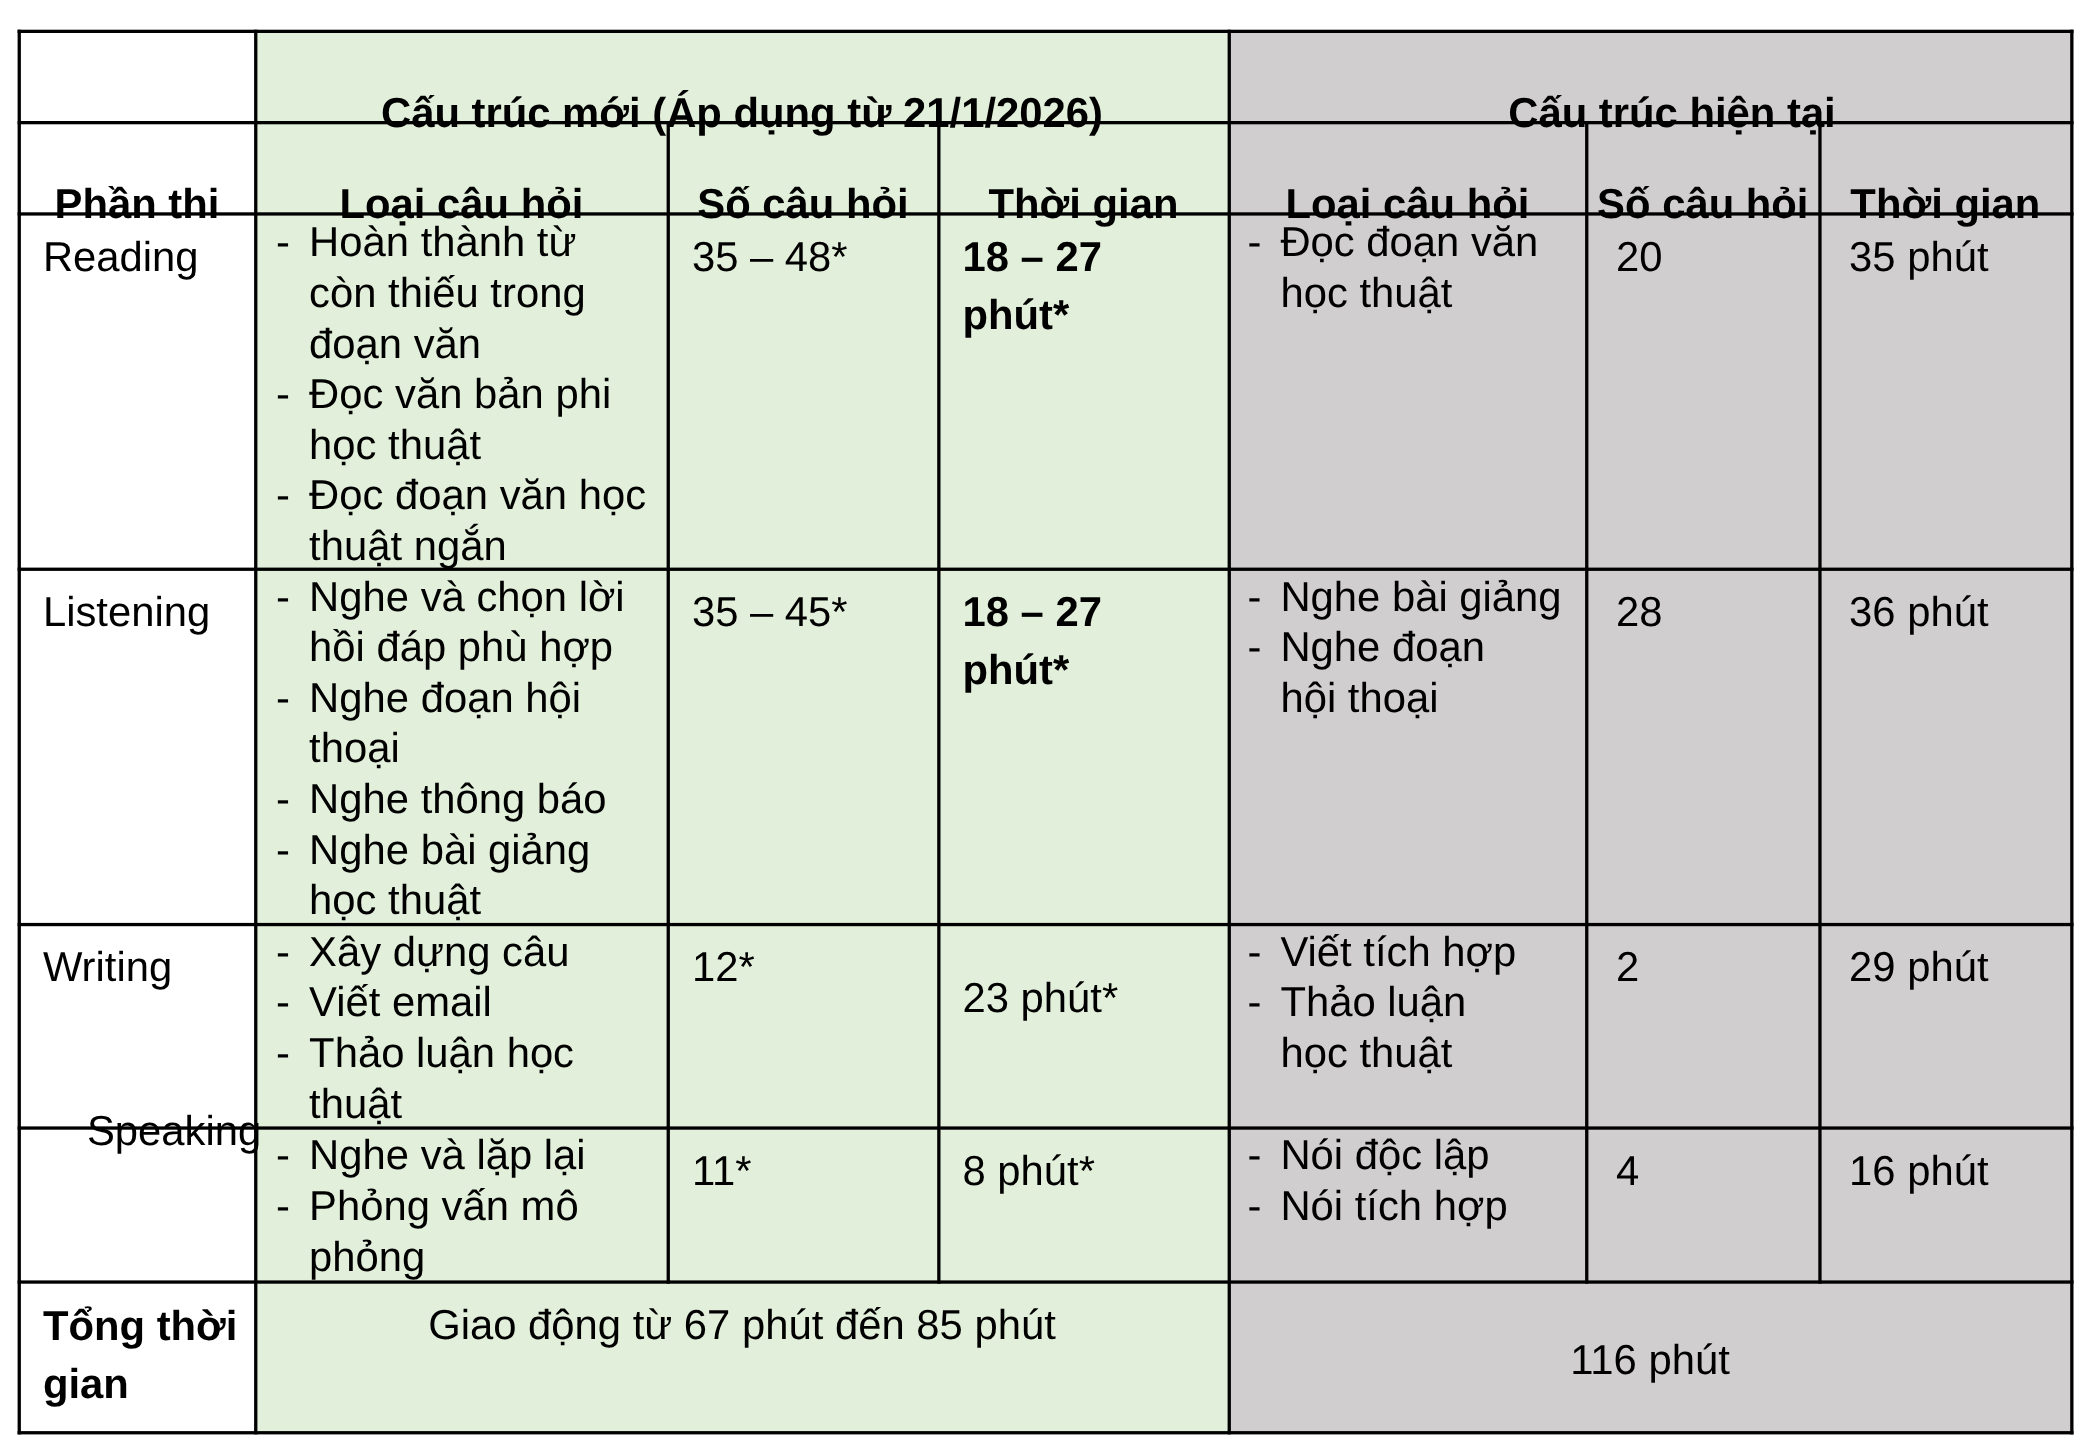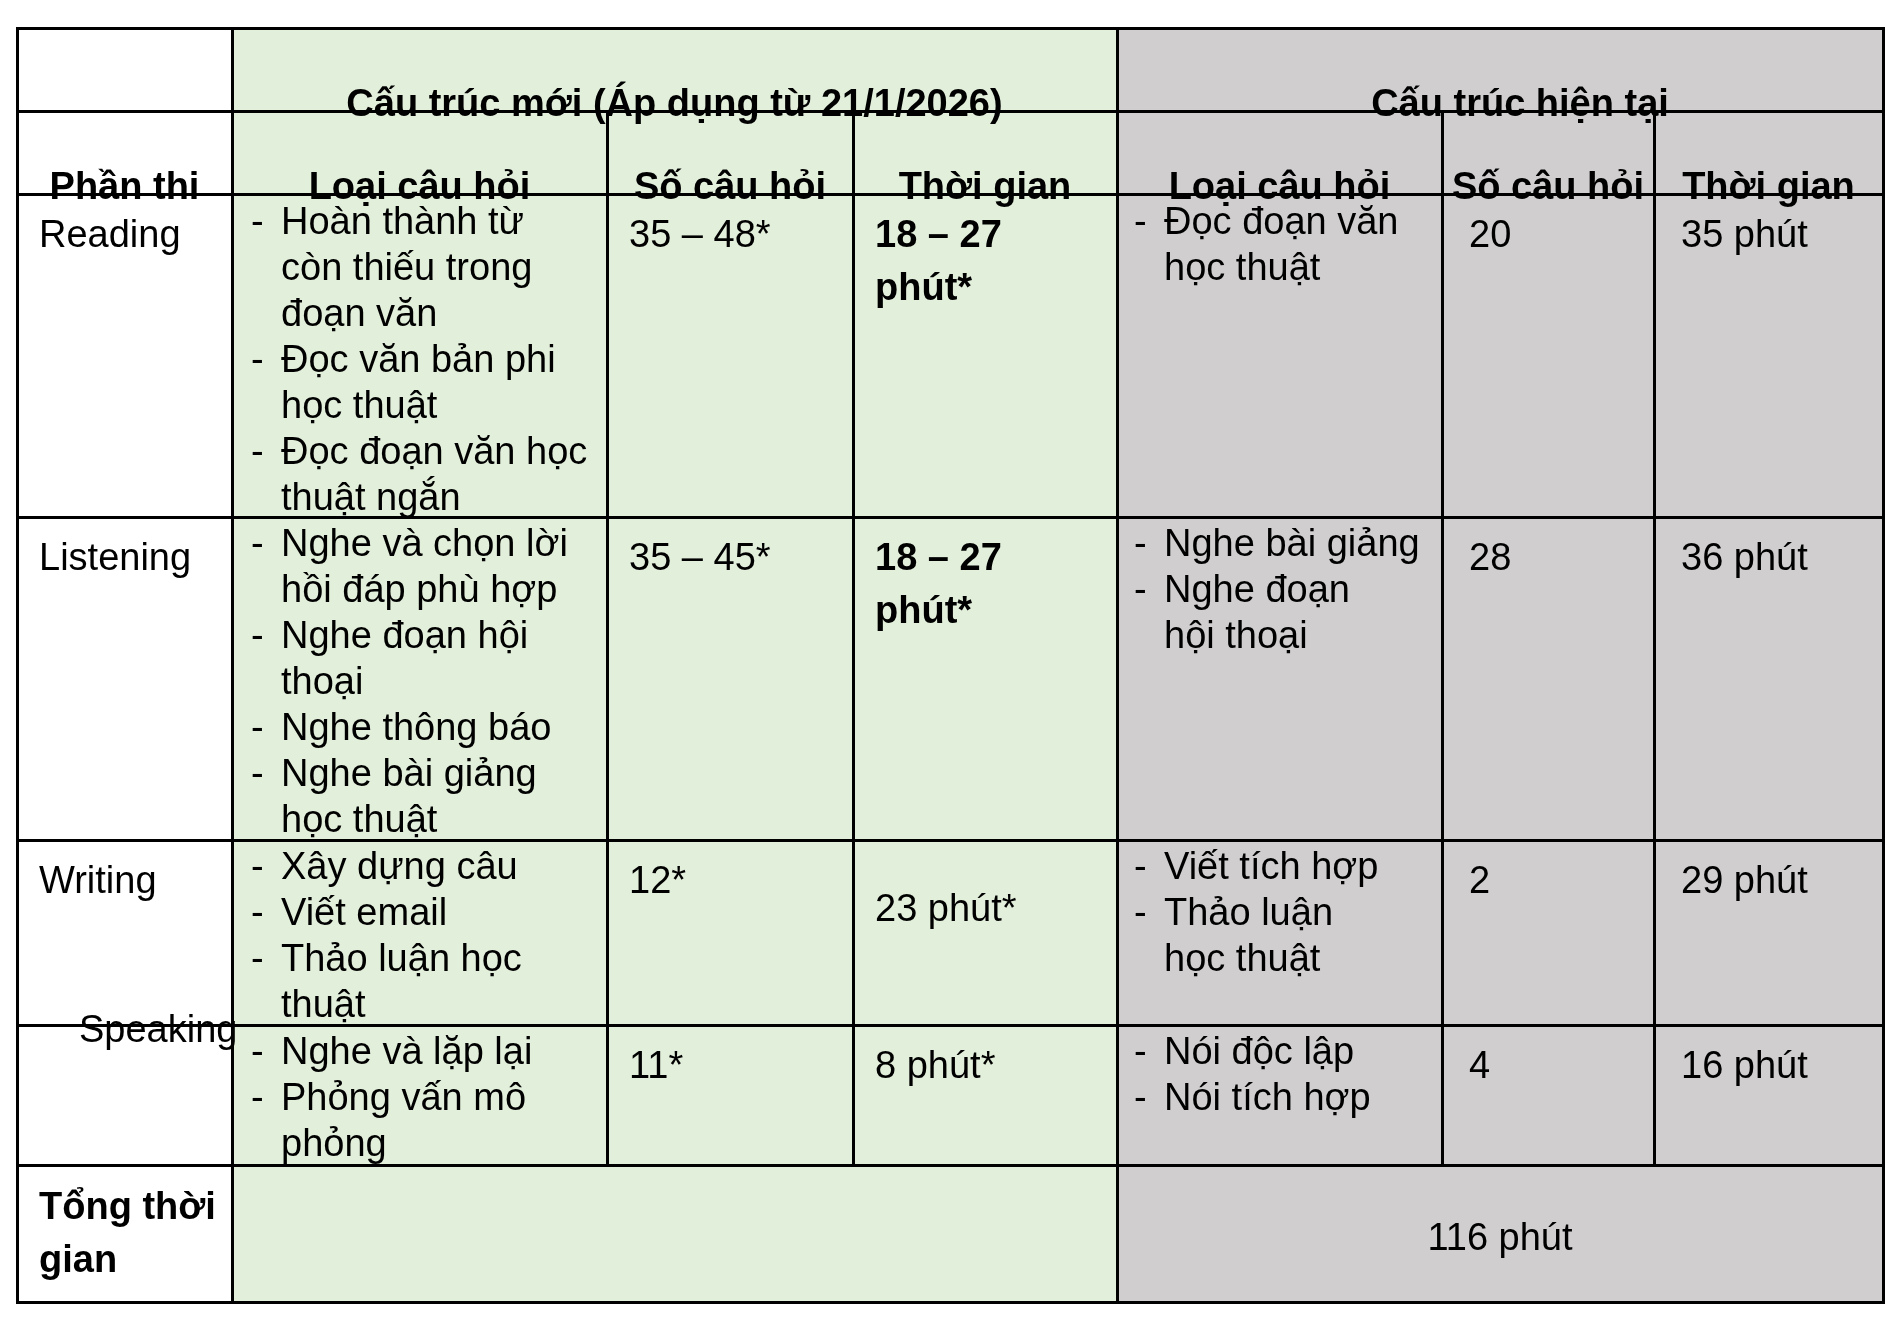--- a/index.html
+++ b/index.html
@@ -184,15 +184,16 @@
     <div class="bullet">
         <span class="dash">-</span>
         <span class="btext">Nói tích hợp</span>
       </div>
   </div>
   <div class="txt" style="left:1469px;top:1042px;">4</div>
   <div class="txt" style="left:1681px;top:1042px;">16 phút</div>
 
   <div class="txt2" style="left:39px;top:1180px;white-space:pre-line;">Tổng thời
 gian</div>
+  <div class="txt center" style="left:232px;top:1182px;width:885px;">Giao động từ 67 phút đến 85 phút</div>
   <div class="txt center" style="left:1117px;top:1182px;width:766px;margin-top:32px;">116 phút</div>
 
 </div>
 
 </body></html>

